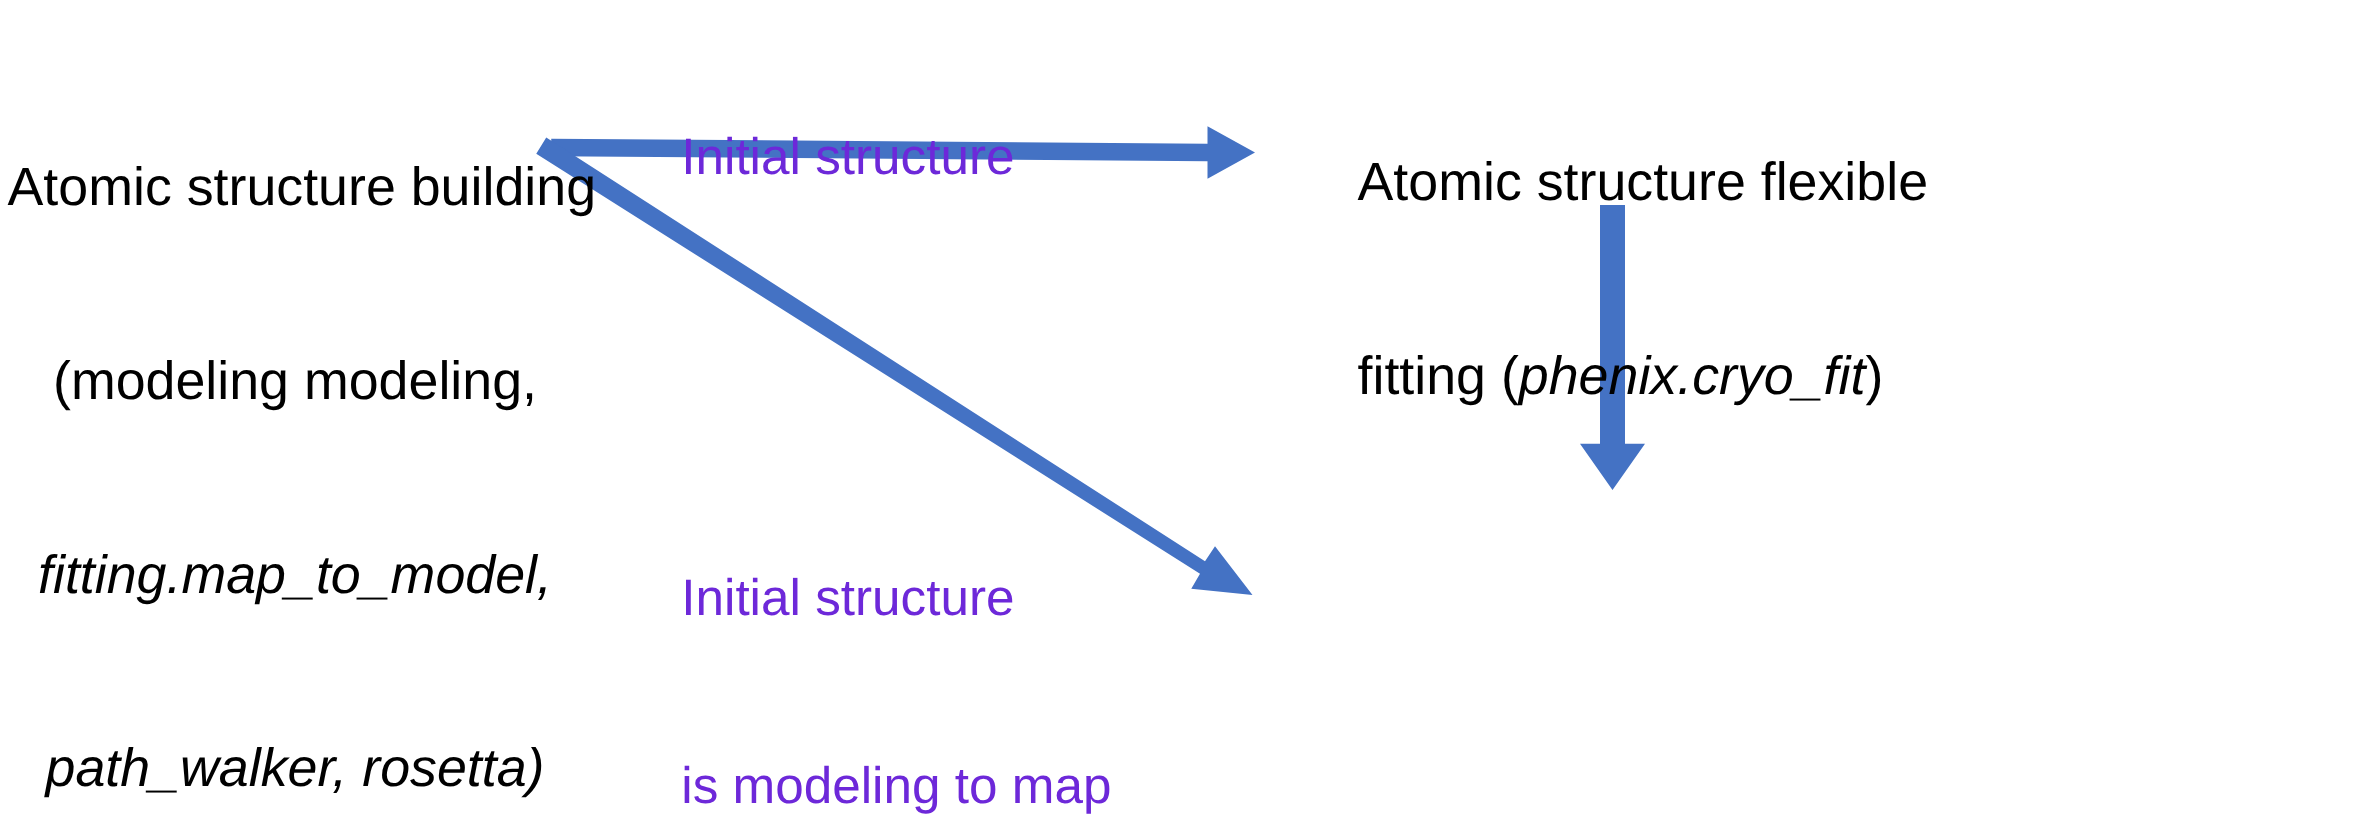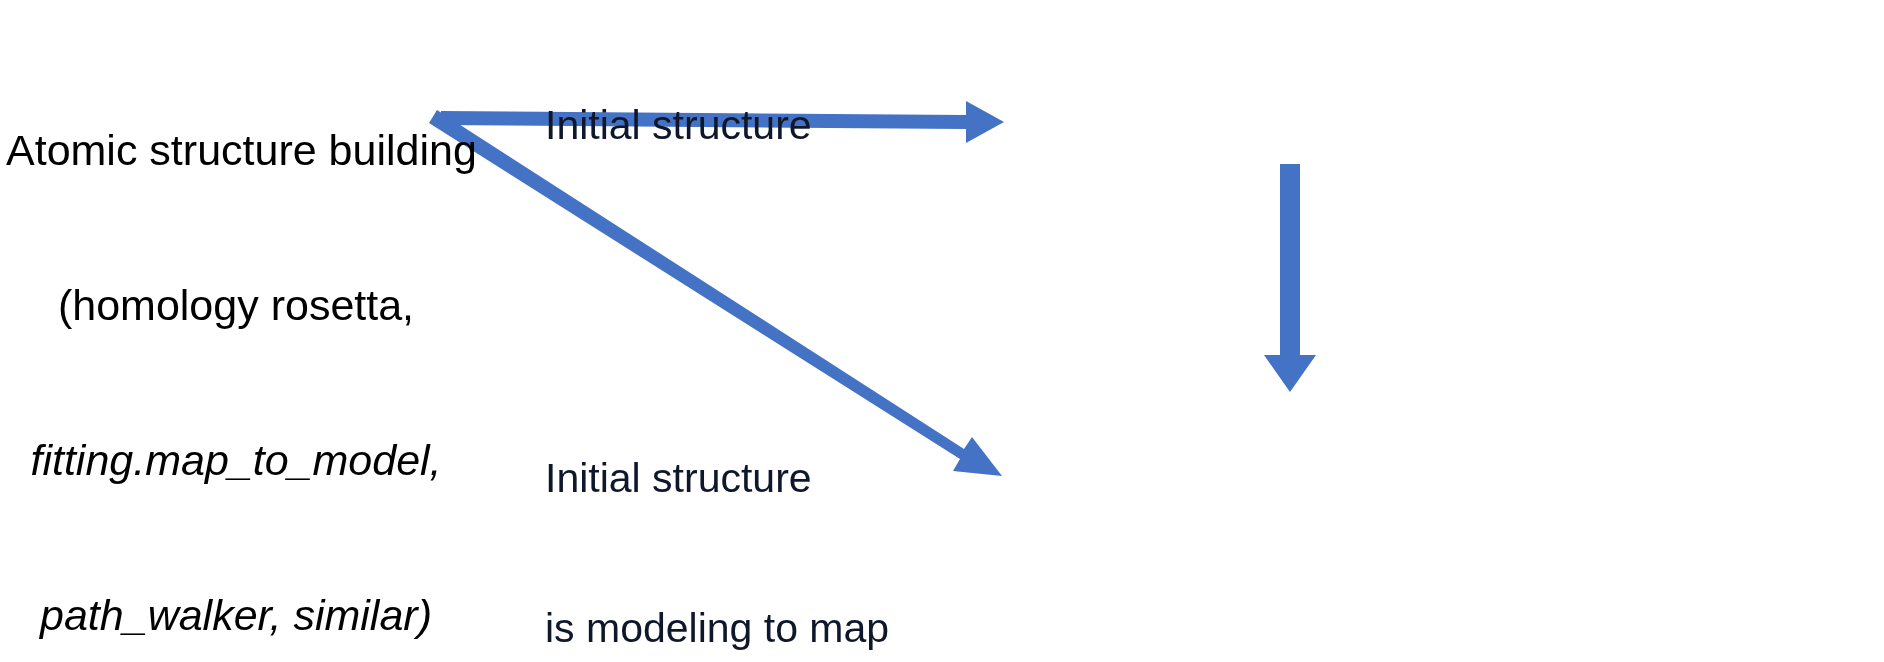--- a/index.html
+++ b/index.html
@@ -26,21 +26,21 @@
   .node .line {
     display: block;
   }
   .code {
     font-style: italic;
   }
   .label {
     position: absolute;
     font-size: 41px;
     line-height: 1.22;
-    color: #0f172a;
+    color: #6d28d9;
     white-space: pre;
   }
   .label .line {
     display: block;
   }
 
   
   #node-building {
     left: 6px;
     top: 22px;
@@ -99,25 +99,29 @@
       <path d="M 437,110 L 964,449 L 972,437 L 1002,476 L 953,471 L 960,459 L 429,123 Z" fill="#4472C4"></path>
     </g>
 
     <g>
       <path d="M 1280,164 L 1300,164 L 1300,355 L 1316,355 L 1290,392 L 1264,355 L 1280,355 Z" fill="#4472C4"></path>
     </g>
   </svg>
 
   <div class="node" id="node-building">
     <span class="line">Atomic structure building</span>
-    <span class="line">(homology rosetta,</span>
+    <span class="line">(modeling modeling,</span>
     <span class="line code">fitting.map_to_model,</span>
-    <span class="line"><span class="code">path_walker, similar)</span></span>
+    <span class="line"><span class="code">path_walker, rosetta)</span></span>
   </div>
 
+  <div class="node" id="node-flexible-fitting">
+    <span class="line">Atomic structure flexible</span>
+    <span class="line"><span>fitting (</span><span class="code">phenix.cryo_fit</span><span>)</span></span>
+  </div>
 
   <div class="node" id="node-refinement">
     <span class="line">Atomic structure refinement</span>
     
   </div>
 
   <div class="label" id="label-different">
     <span class="line">Initial structure</span>
   </div>
 

